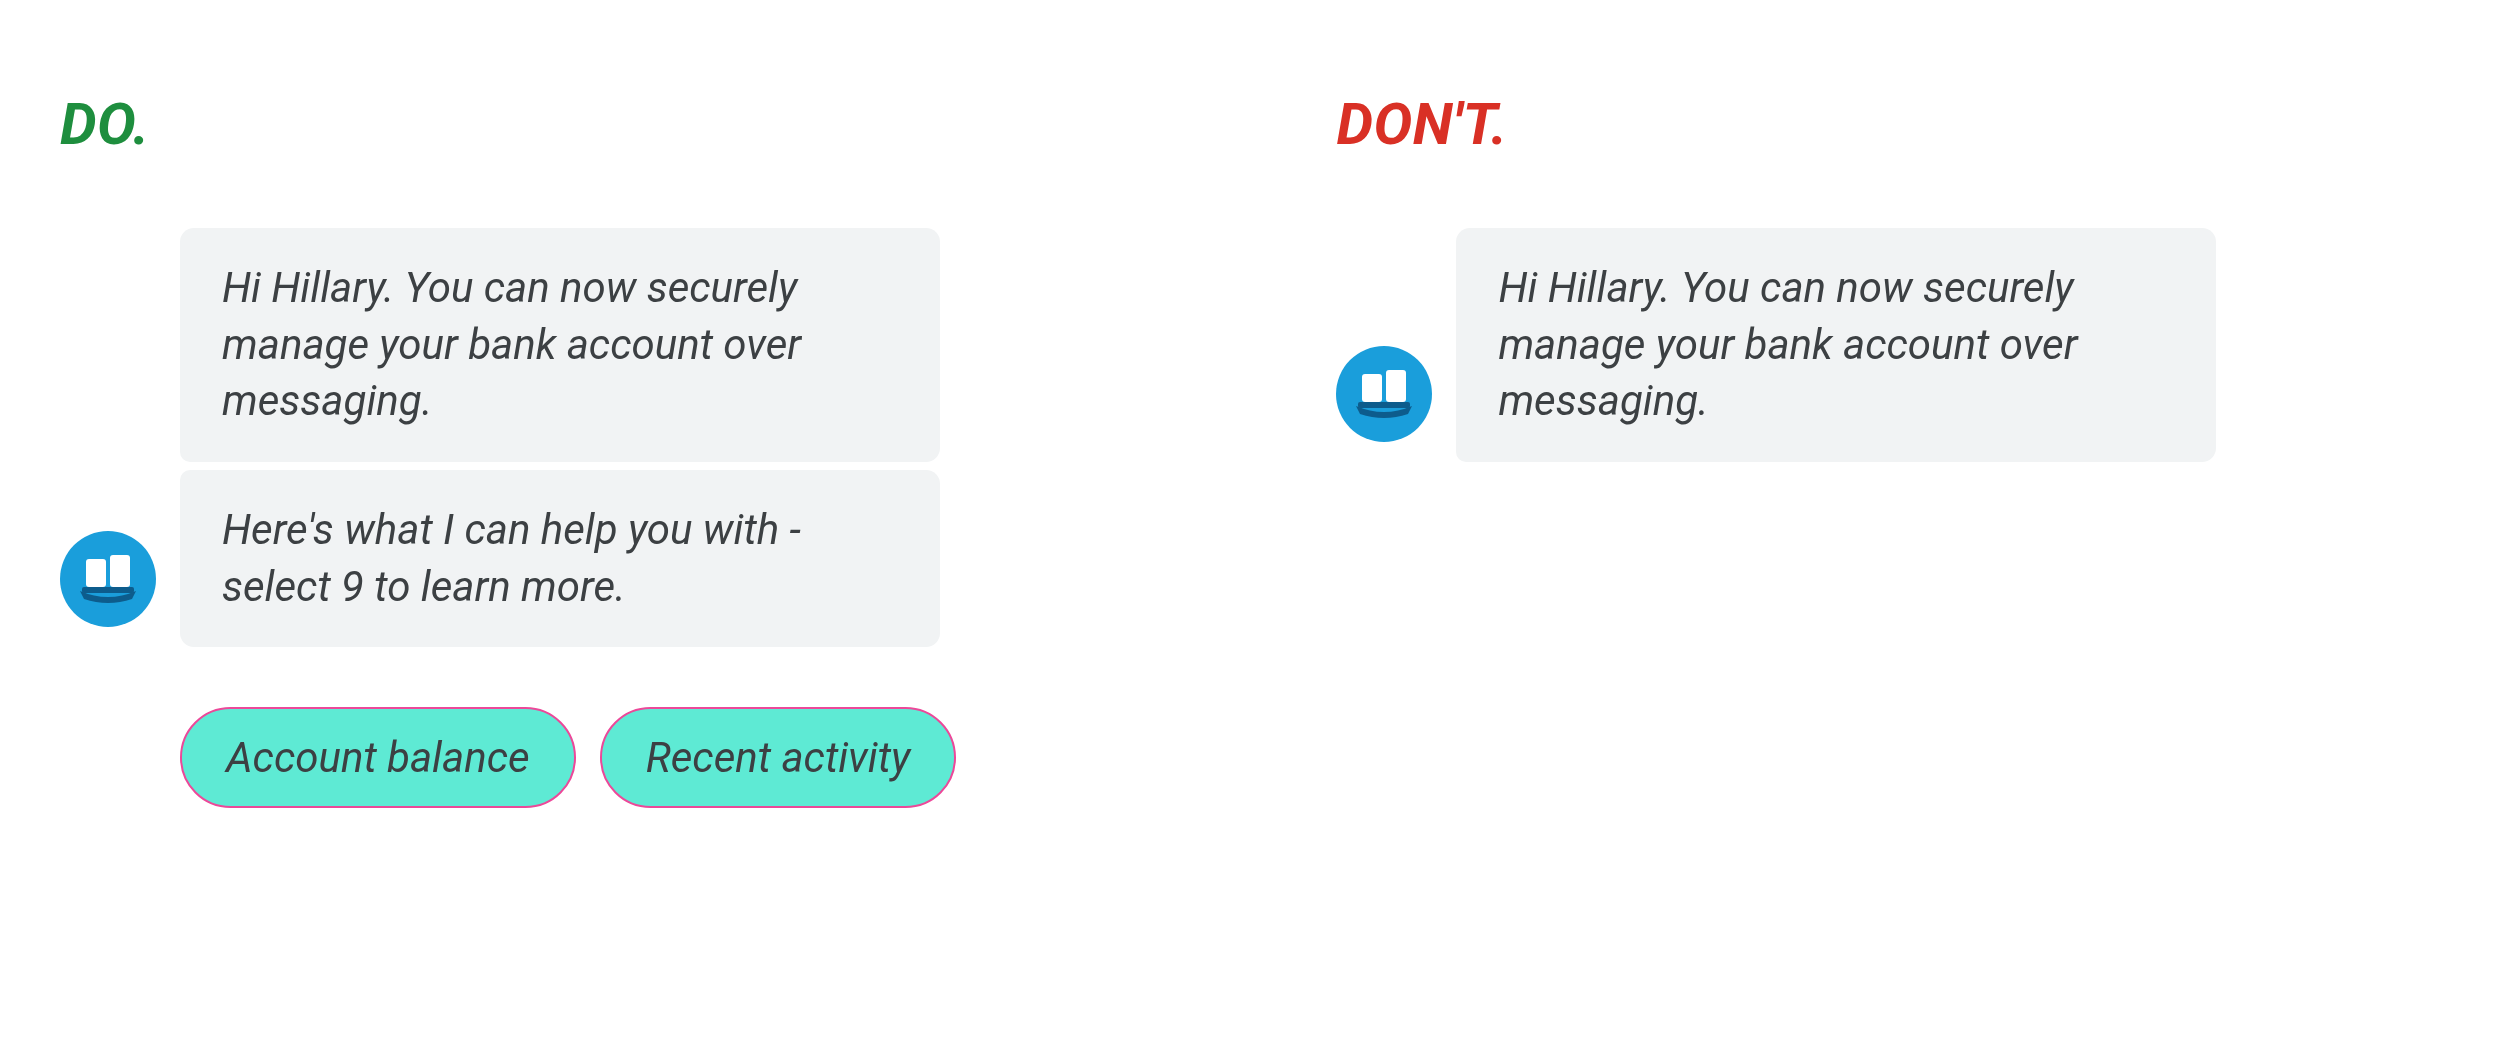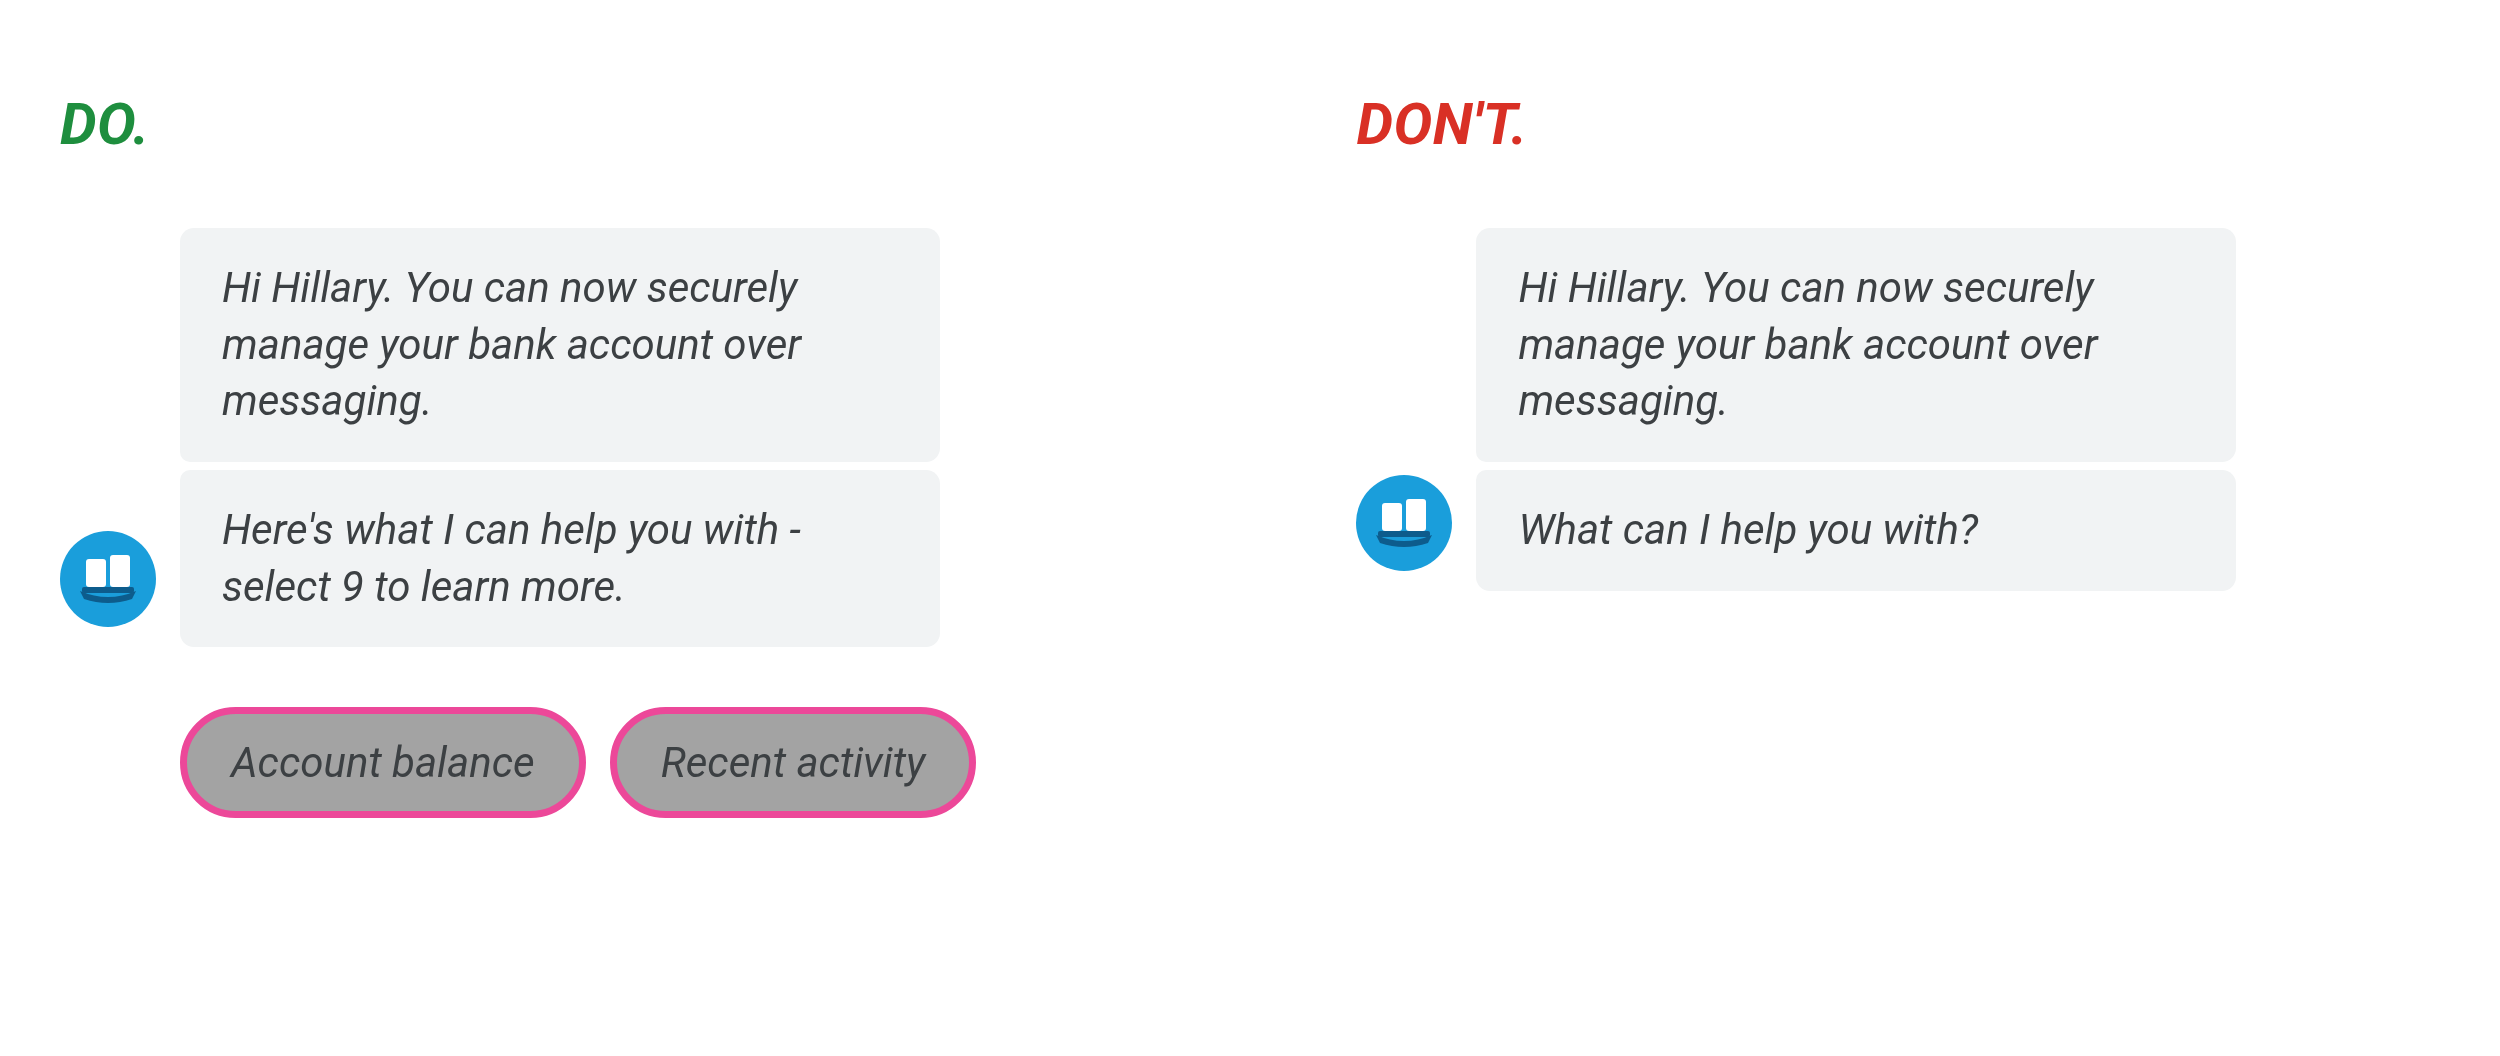--- a/index.html
+++ b/index.html
@@ -74,22 +74,22 @@
     .bubble-last {
       border-top-left-radius: 10px;
     }
     .chips {
       display: flex;
       gap: 24px;
       margin-top: 60px;
       margin-left: 120px;
     }
     .chip {
-      background: #a3a3a3;
-      border: 7px solid #ec4899;
+      background: #5eead4;
+      border: 2px solid #ec4899;
       border-radius: 999px;
       padding: 24px 44px;
       font-size: 42px;
       color: #3c4043;
       cursor: pointer;
       white-space: nowrap;
     }
     .panel-dont {
     }
     .panel-dont .bubble {
@@ -131,16 +131,15 @@
         <svg viewBox="0 0 72 72">
           <path d="M 8 50 Q 36 62 64 50 L 60 58 Q 36 66 12 58 Z" fill="#0d5c8c"></path>
           <rect x="14" y="18" width="20" height="28" rx="3" fill="#ffffff"></rect>
           <rect x="38" y="14" width="20" height="32" rx="3" fill="#ffffff"></rect>
           <rect x="10" y="46" width="52" height="6" rx="2" fill="#0d5c8c"></rect>
         </svg>
       </span>
     </div>
     <div class="messages">
       <div class="bubble bubble-first">Hi Hillary. You can now securely manage your bank account over messaging.</div>
-      <div class="bubble bubble-last">What can I help you with?</div>
     </div>
   </div>
 </div>
 
 </body></html>

